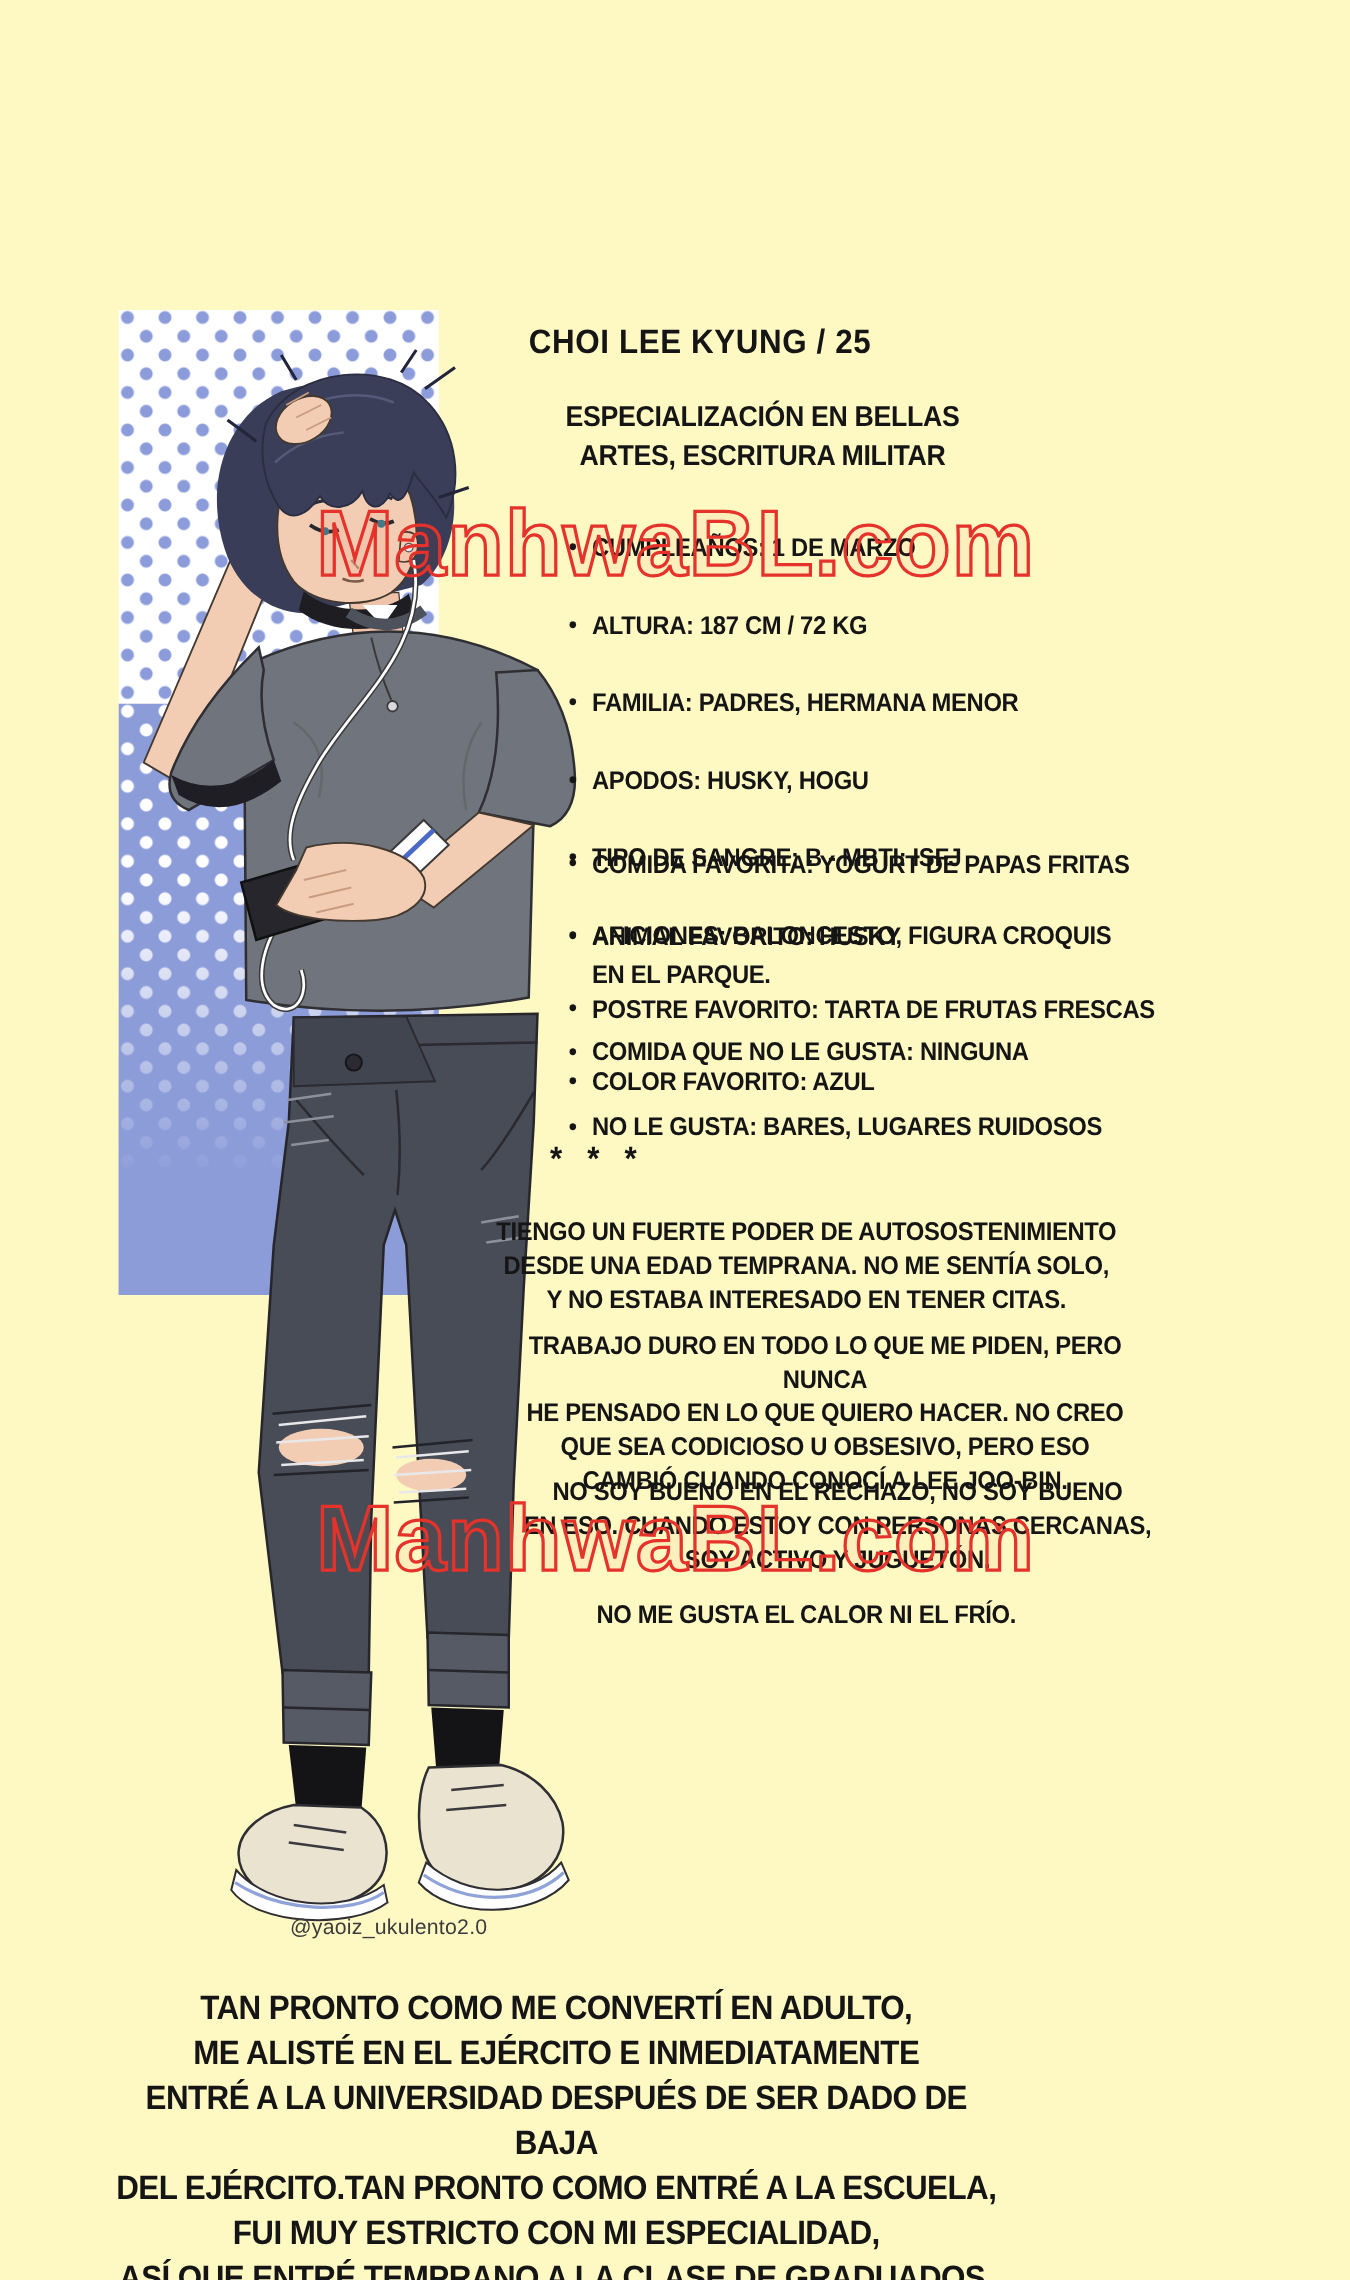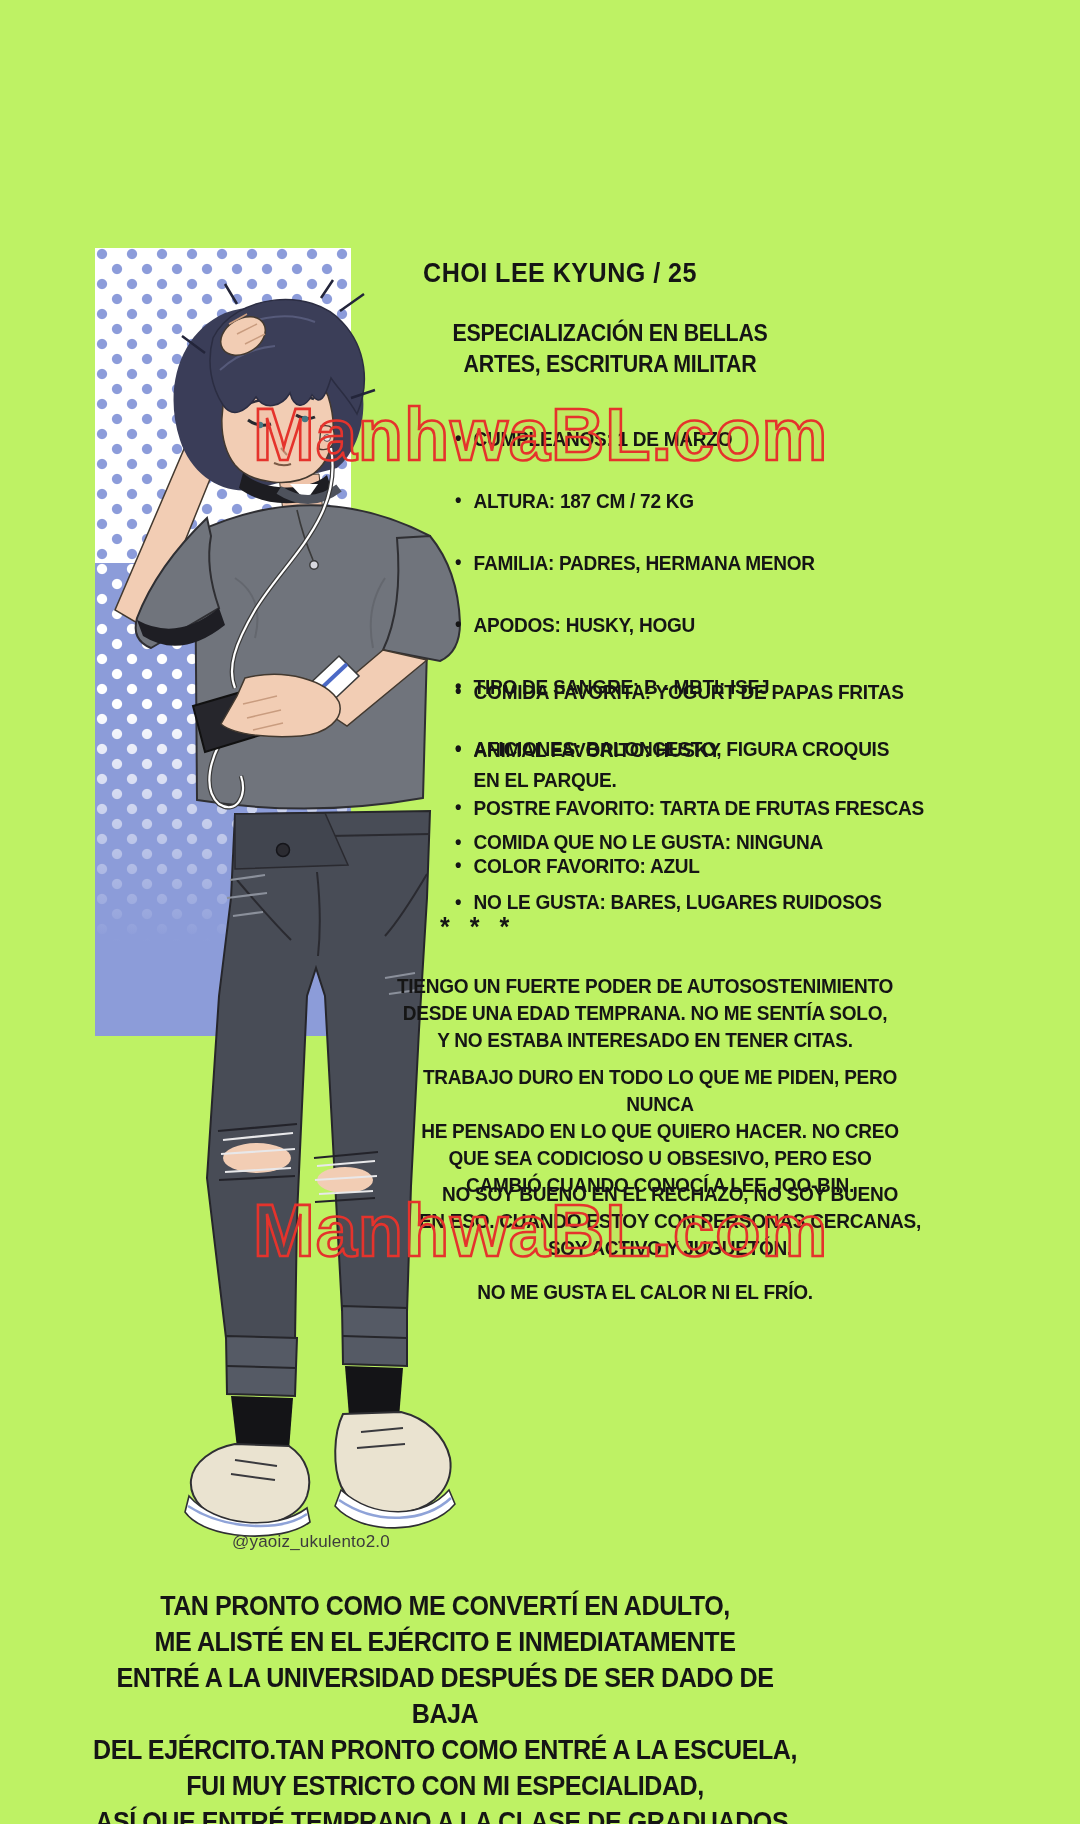--- a/index.html
+++ b/index.html
@@ -1,16 +1,16 @@
 <!DOCTYPE html>
 <html><head>
 <meta charset="utf-8">
 <style>
   html,body{margin:0;padding:0;background:#ffffff;}
-  .page{position:relative;width:1080px;height:1824px;background:#bef264;overflow:hidden;
+  .page{position:relative;width:1080px;height:1824px;background:#fef9c3;overflow:hidden;
         font-family:"Liberation Sans",sans-serif;color:#161616;}
 
   
   .backdrop{position:absolute;left:95px;top:248px;width:256px;height:788px;}
   .bd-top{height:315px;background-color:#ffffff;
     background-image:
       radial-gradient(circle,#8c9cda 4.6px,rgba(140,156,218,0) 5.6px),
       radial-gradient(circle,#8c9cda 4.6px,rgba(140,156,218,0) 5.6px);
     background-size:30px 30px;background-position:7px 6px,22px 21px;}
   .bd-mid{height:473px;background-color:#8c9cd9;position:relative;

